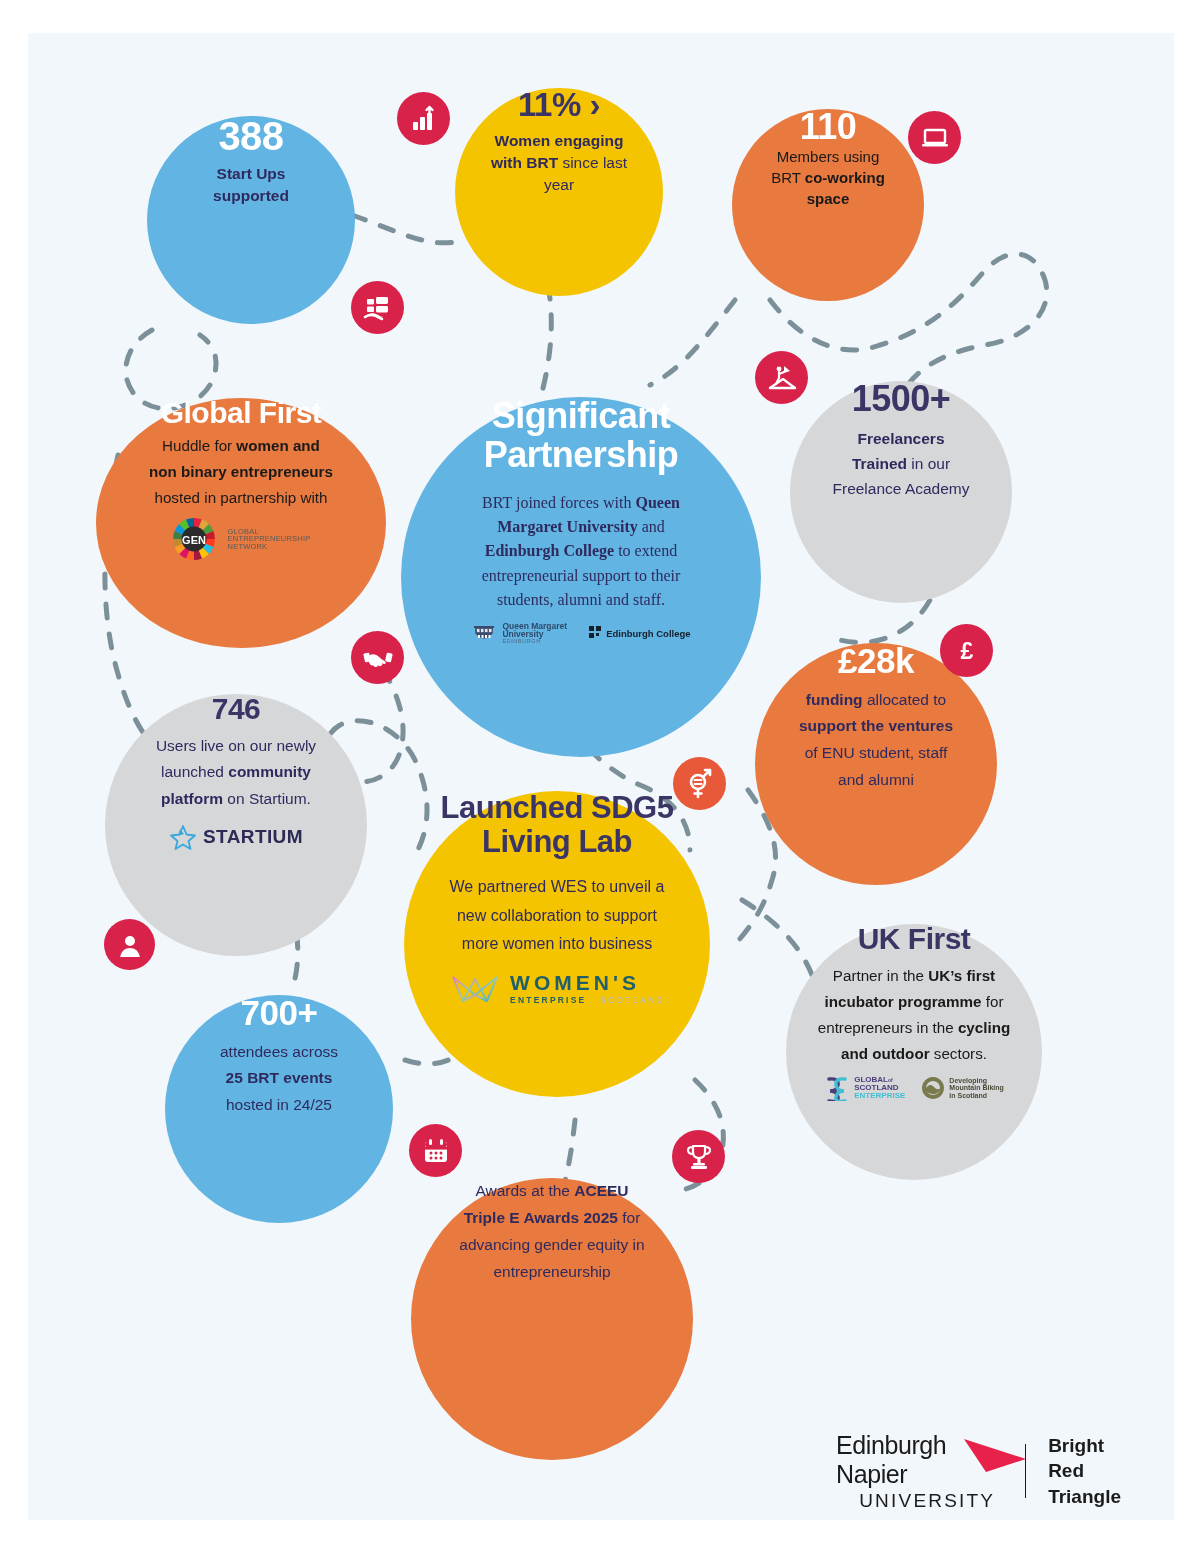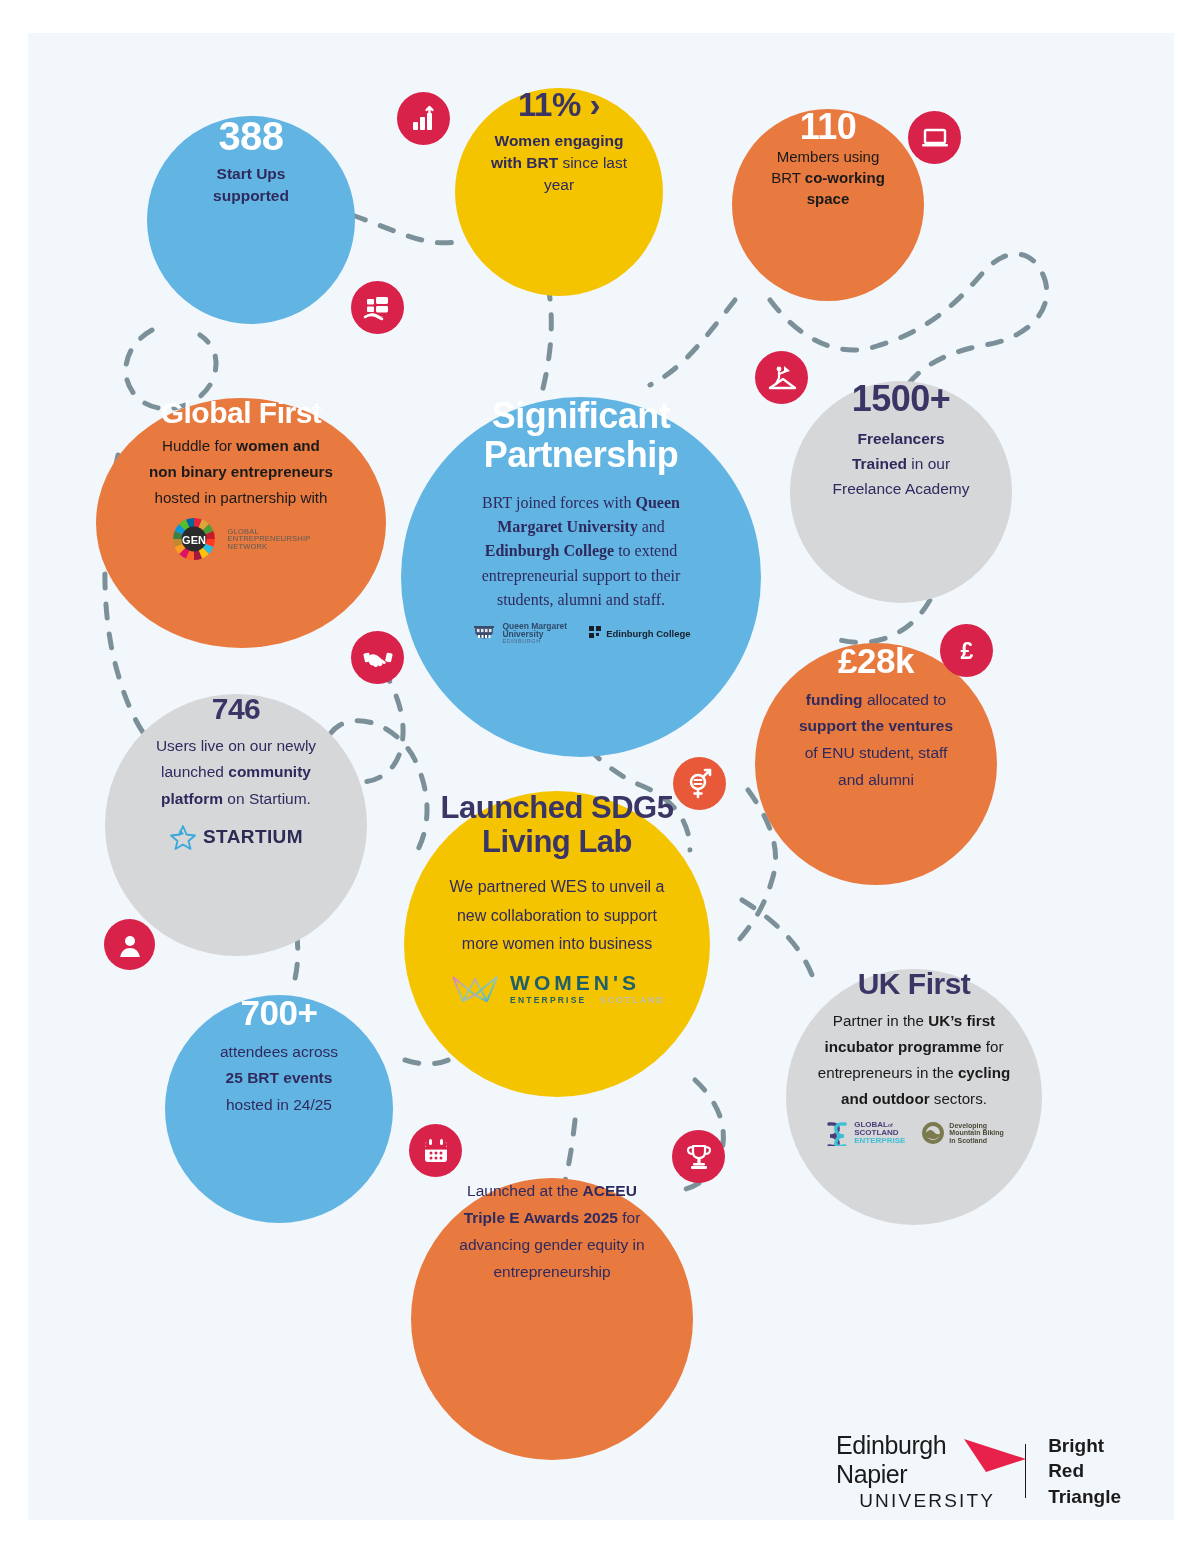--- a/index.html
+++ b/index.html
@@ -259,21 +259,21 @@
         <div style="font-size:21px; font-weight:700; color:#1f5f6b; letter-spacing:4px;">WOMEN'S</div>
         <div style="font-size:8.5px; letter-spacing:2.2px; margin-top:2px;">
           <span style="color:#1f5f6b; font-weight:700;">ENTERPRISE</span>
           <span style="color:#b8bcbe; font-weight:700;">&nbsp;</span>
           <span style="color:#b8bcbe; font-weight:700;">SCOTLAND</span>
         </div>
       </div>
     </div>
   </div>
 
-  <div class="bubble" style="left:786px; top:969px; width:256px; height:256px; background:#d6d7d9; padding:0 6px;">
+  <div class="bubble" style="left:786px; top:924px; width:256px; height:256px; background:#d6d7d9; padding:0 6px;">
     <div class="big navy-num" style="font-size:30px; margin-bottom:8px;">UK First</div>
     <div class="body dark-txt" style="font-size:15.2px; line-height:1.72;">
       <div><span>Partner in the </span><b>UK’s first</b></div>
       <div><b>incubator programme</b><span> for</span></div>
       <div><span>entrepreneurs in the </span><b>cycling</b></div>
       <div><b>and outdoor</b><span> sectors.</span></div>
     </div>
     <div class="logo-row" style="margin-top:8px; gap:16px;">
       <div style="display:flex; align-items:center; gap:4px;">
         <svg width="26" height="26" viewBox="0 0 26 26">
@@ -306,21 +306,21 @@
     <div class="big white-num" style="font-size:35px; margin-bottom:8px;">700+</div>
     <div class="body navy-txt" style="font-size:15.5px; line-height:1.72;">
       <div><span>attendees across</span></div>
       <div><b>25 BRT events</b></div>
       <div><span>hosted in 24/25</span></div>
     </div>
   </div>
 
   <div class="bubble" style="left:411px; top:1178px; width:282px; height:282px; background:#e8793f; padding:0 14px;">
     <div class="body navy-txt" style="font-size:15.5px; line-height:1.74;">
-      <div><span>Launched at the </span><b>ACEEU</b></div>
+      <div><span>Awards at the </span><b>ACEEU</b></div>
       <div><b>Triple E Awards 2025</b><span> for</span></div>
       <div><span>advancing gender equity in</span></div>
       <div><span>entrepreneurship</span></div>
     </div>
   </div>
 
   <div class="badge" style="left:397px; top:92px; width:53px; height:53px;">
     <svg width="30" height="30" viewBox="0 0 30 30">
       <rect x="4" y="18" width="5" height="8" fill="#fff" rx="1"></rect>
       <rect x="11" y="13" width="5" height="13" fill="#fff" rx="1"></rect>

